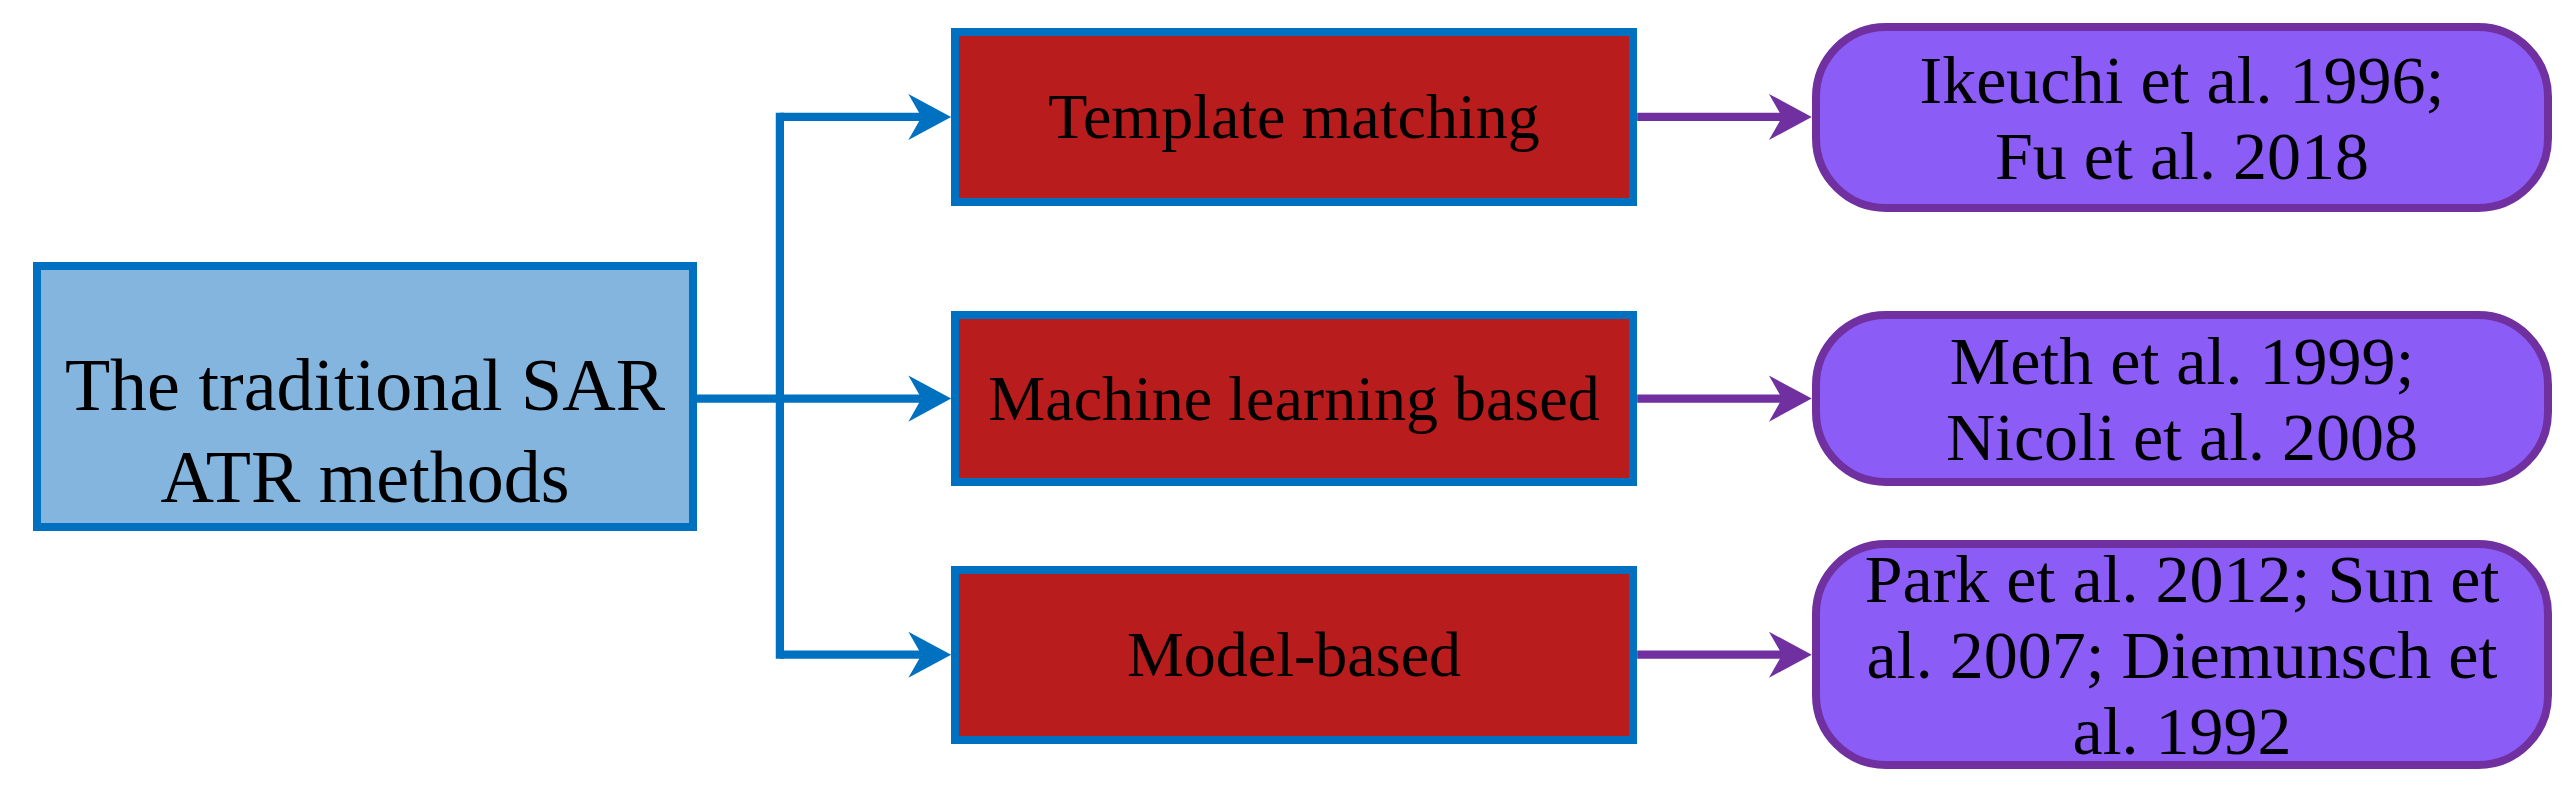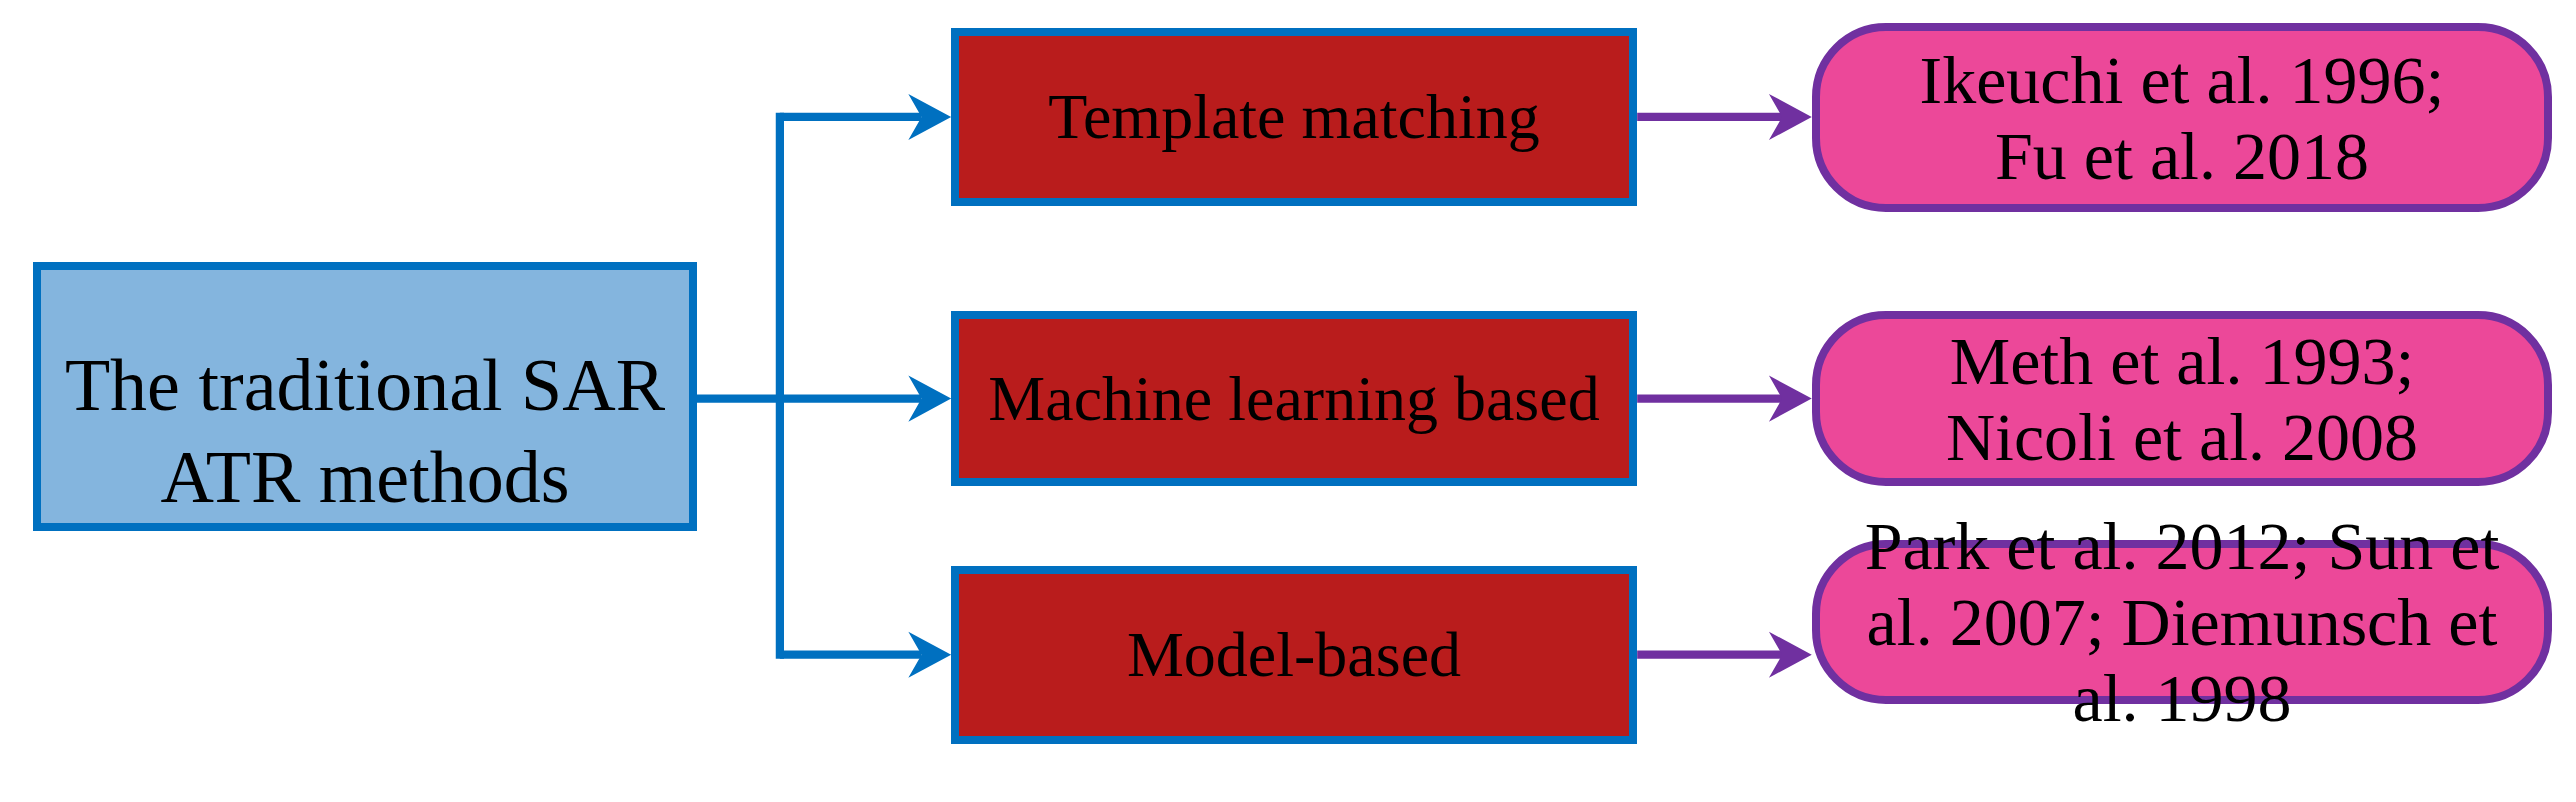--- a/index.html
+++ b/index.html
@@ -68,29 +68,29 @@
     border: 8.2px solid var(--blue, #0070C0);
     font-size: 64px;
     line-height: 74px;
   }
   .branch-box.b1 { top: 28px;  height: 178px; }
   .branch-box.b2 { top: 311px; height: 175px; }
   .branch-box.b3 { top: 566px; height: 178px; }
   .ref-box {
     left: 1812px;
     width: 740px;
-    background: #ec4899;
+    background: #8b5cf6;
     border: 8.2px solid var(--purple, #7030A0);
     border-radius: 74px;
     font-size: 68px;
     line-height: 76px;
   }
   .ref-box.r1 { top: 23px;  height: 189px; }
   .ref-box.r2 { top: 311px; height: 175px; }
-  .ref-box.r3 { top: 540px; height: 164px; }
+  .ref-box.r3 { top: 540px; height: 229px; }
   .txt-line { white-space: nowrap; }
 </style>
 </head>
 <body>
 
 <div class="canvas">
 
   <svg class="connectors" viewBox="0 0 3128 975" xmlns="http://www.w3.org/2000/svg">
     <g>
       <line class="blue-line" x1="846" y1="484" x2="1119" y2="484"></line>
@@ -127,24 +127,24 @@
   <div class="box branch-box b3">
     <div class="txt-line">Model-based</div>
   </div>
 
   <div class="box ref-box r1">
     <div class="txt-line">Ikeuchi et al. 1996;</div>
     <div class="txt-line">Fu et al. 2018</div>
   </div>
 
   <div class="box ref-box r2">
-    <div class="txt-line">Meth et al. 1993;</div>
+    <div class="txt-line">Meth et al. 1999;</div>
     <div class="txt-line">Nicoli et al. 2008</div>
   </div>
 
   <div class="box ref-box r3">
     <div class="txt-line">Park et al. 2012; Sun et</div>
     <div class="txt-line">al. 2007; Diemunsch et</div>
-    <div class="txt-line">al. 1998</div>
+    <div class="txt-line">al. 1992</div>
   </div>
 
 </div>
 
 
 </body></html>

